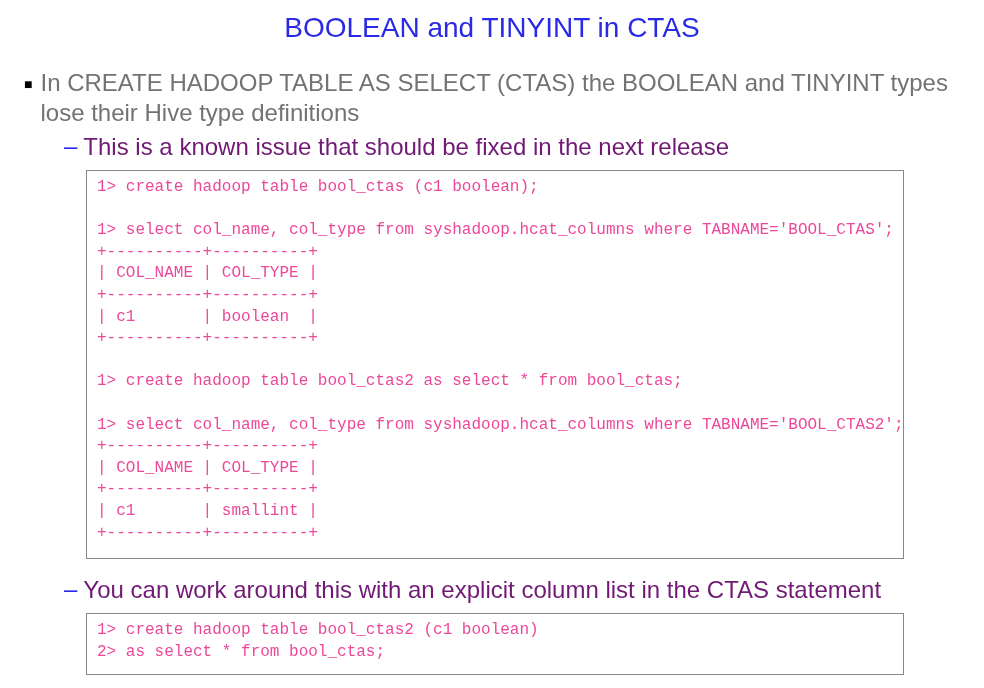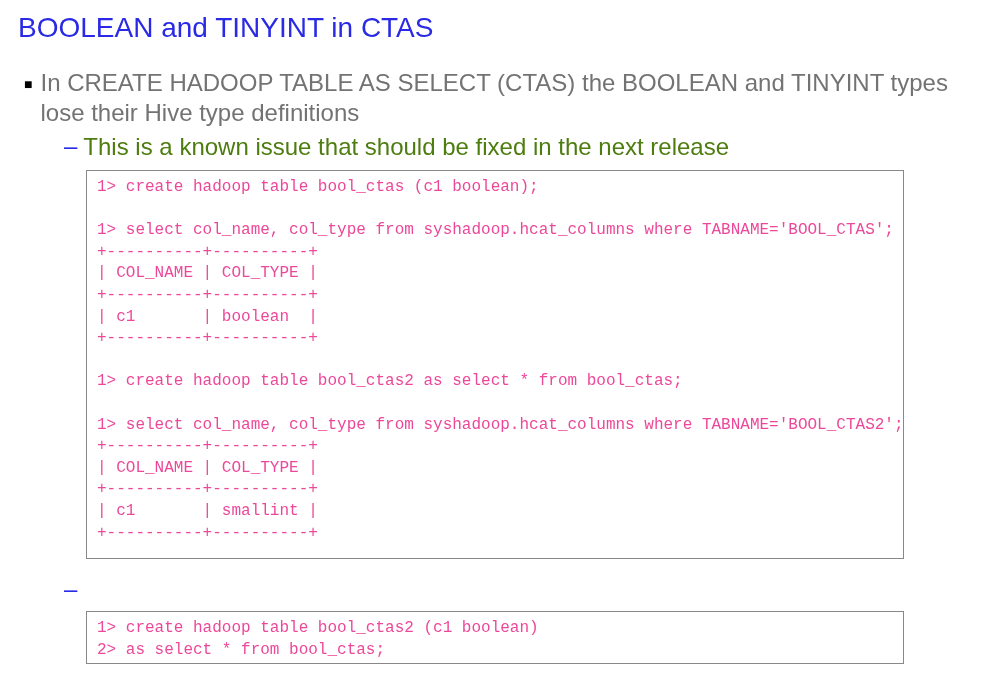--- a/index.html
+++ b/index.html
@@ -9,20 +9,21 @@
       background: #ffffff;
       color: #000;
       width: 984px;
       box-sizing: border-box;
     }
     .title {
       color: #2a2ae6;
       font-size: 28px;
       font-weight: normal;
       margin: 0 0 24px 0;
+      text-align: center;
     }
     .bullet-row {
       display: flex;
       align-items: flex-start;
       margin-left: 6px;
       margin-bottom: 0;
     }
     .bullet-mark {
       font-size: 14px;
       margin-top: 8px;
@@ -41,37 +42,37 @@
       margin-top: 4px;
     }
     .dash {
       font-size: 24px;
       margin-right: 6px;
       color: #2a2ae6;
     }
     .sub-text {
       font-size: 24px;
       line-height: 1.25;
-      color: #4d7c0f;
+      color: #701a75;
     }
     .codebox {
       border: 1px solid #888;
       background: #fff;
       margin: 8px 10px 12px 68px;
       padding: 6px 10px 14px 10px;
       font-family: "Courier New", Courier, monospace;
       font-size: 16px;
       line-height: 1.35;
       white-space: pre;
       color: #ec4899;
       width: 818px;
       box-sizing: border-box;
     }
     .codebox.tall { min-height: 370px; }
-    .codebox.short { padding-bottom: 2px; }
+    .codebox.short { padding-bottom: 11px; }
     .gap { margin-top: 16px; }
   </style>
 </head>
 <body>
 
 <h1 class="title">BOOLEAN and TINYINT in CTAS</h1>
 
 <div class="bullet-row">
   <span class="bullet-mark">■</span>
   <span class="bullet-text">In CREATE HADOOP TABLE AS SELECT (CTAS) the BOOLEAN and TINYINT types lose their Hive type definitions</span>
@@ -95,16 +96,17 @@
 
 1&gt; select col_name, col_type from syshadoop.hcat_columns where TABNAME='BOOL_CTAS2';
 +----------+----------+
 | COL_NAME | COL_TYPE |
 +----------+----------+
 | c1       | smallint |
 +----------+----------+</div>
 
 <div class="sub-row gap">
   <span class="dash">–</span>
+  <span class="sub-text">You can work around this with an explicit column list in the CTAS statement</span>
 </div>
 
 <div class="codebox short">1&gt; create hadoop table bool_ctas2 (c1 boolean)
 2&gt; as select * from bool_ctas;</div>
 
 </body></html>

